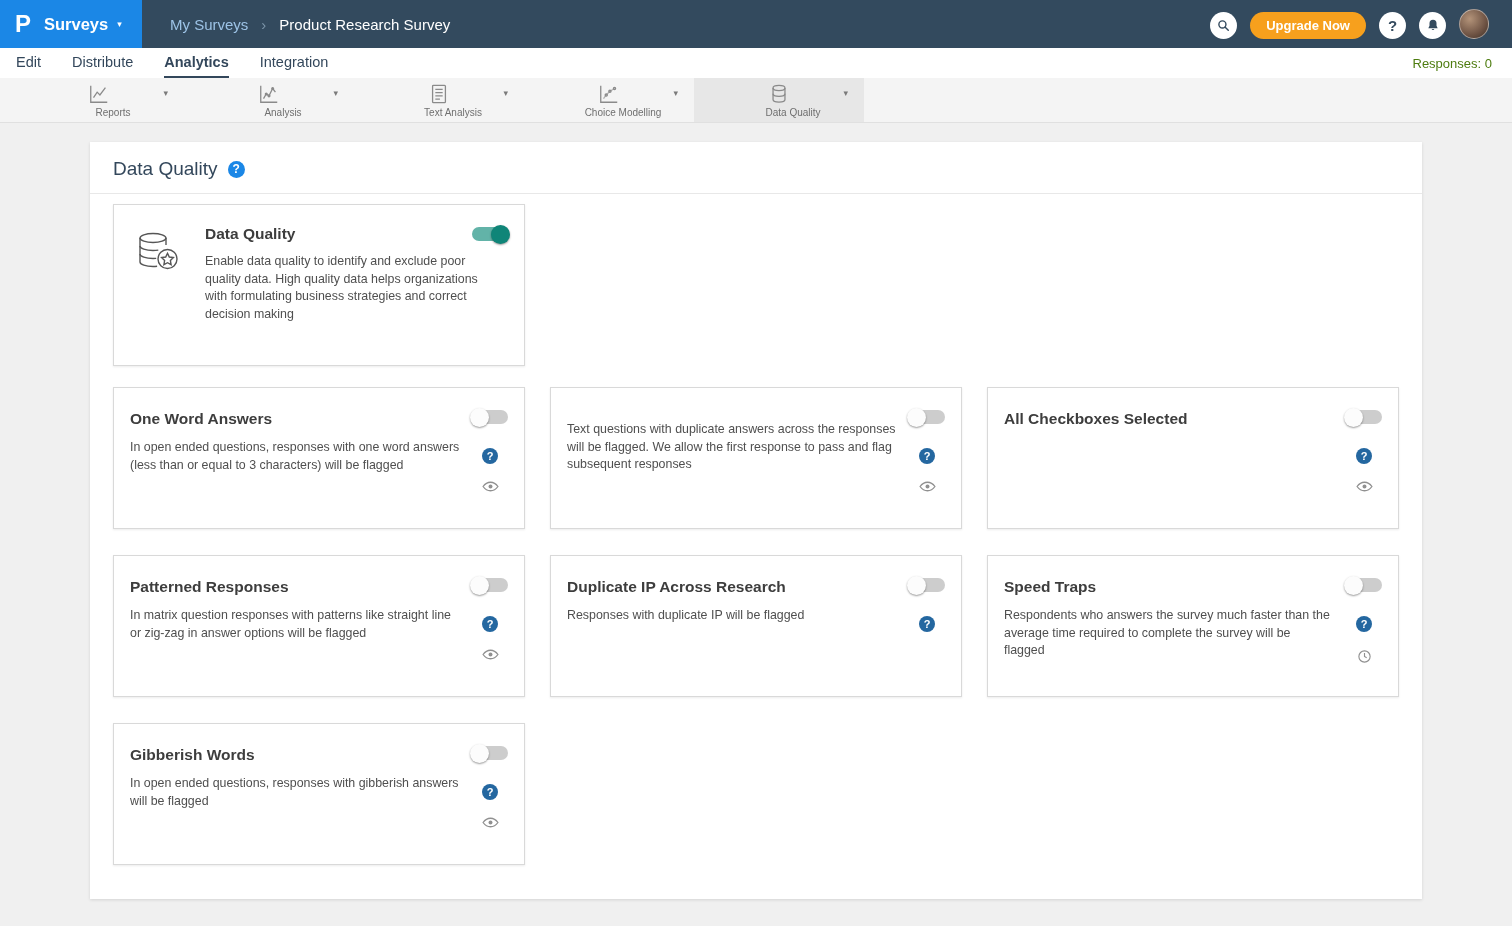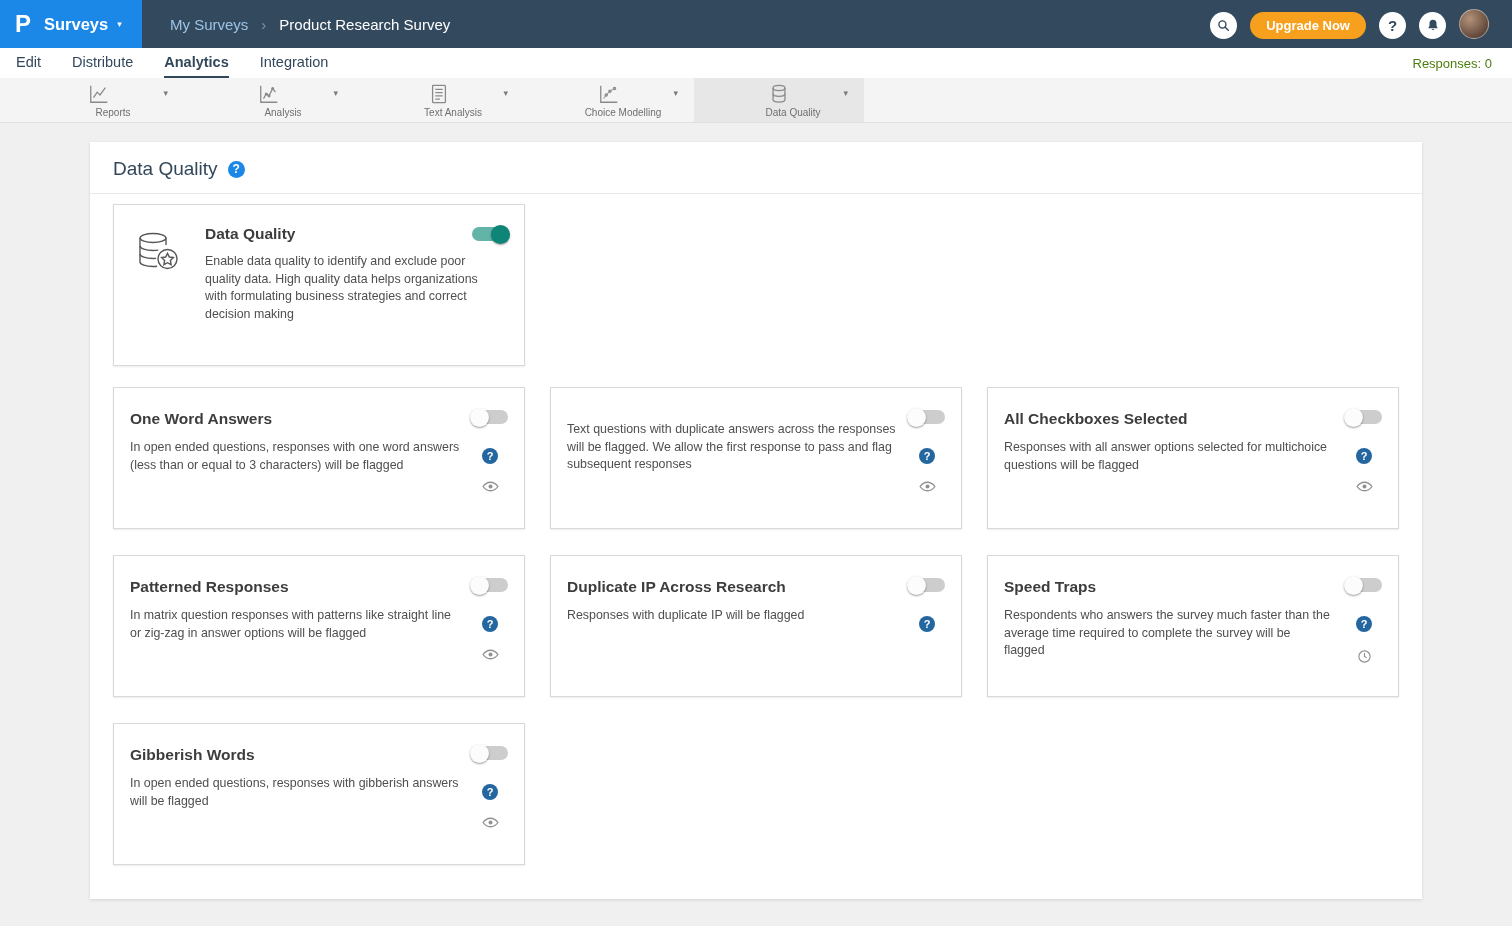--- a/index.html
+++ b/index.html
@@ -242,21 +242,20 @@
                   <path d="M1.5 7.5S5.8 1.5 12 1.5s10.5 6 10.5 6-4.3 6-10.5 6-10.5-6-10.5-6z" fill="none" stroke="#909090" stroke-width="1.8"></path>
                   <circle cx="12" cy="7.5" r="2.8" fill="#909090"></circle>
                 </svg>
       </span>
 
     </div>
   </div>
 
   <div class="card rule-card">
     <h2 class="card-title">All Checkboxes Selected</h2>
-    <p class="card-desc">Responses with all answer options selected for multichoice questions will be flagged</p>
     <div class="card-rail">
       <span class="toggle">
                 <span class="knob"></span>
               </span>
       <span class="help-badge">?</span>
       <span class="eye">
         <svg width="17" height="11" viewBox="0 0 24 15">
                   <path d="M1.5 7.5S5.8 1.5 12 1.5s10.5 6 10.5 6-4.3 6-10.5 6-10.5-6-10.5-6z" fill="none" stroke="#909090" stroke-width="1.8"></path>
                   <circle cx="12" cy="7.5" r="2.8" fill="#909090"></circle>
                 </svg>

